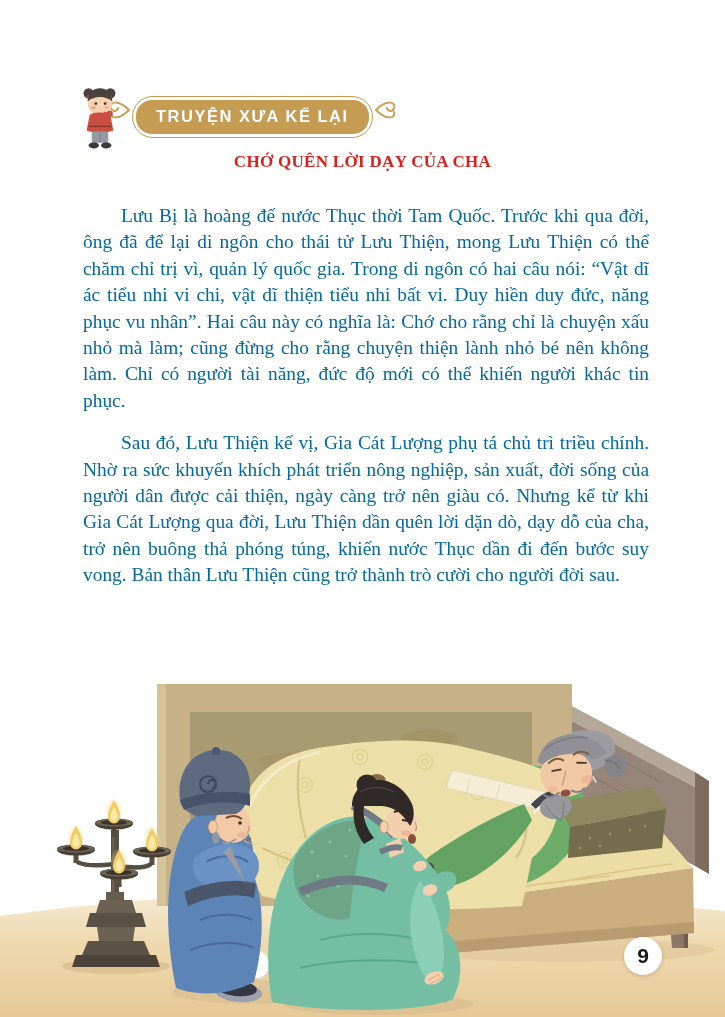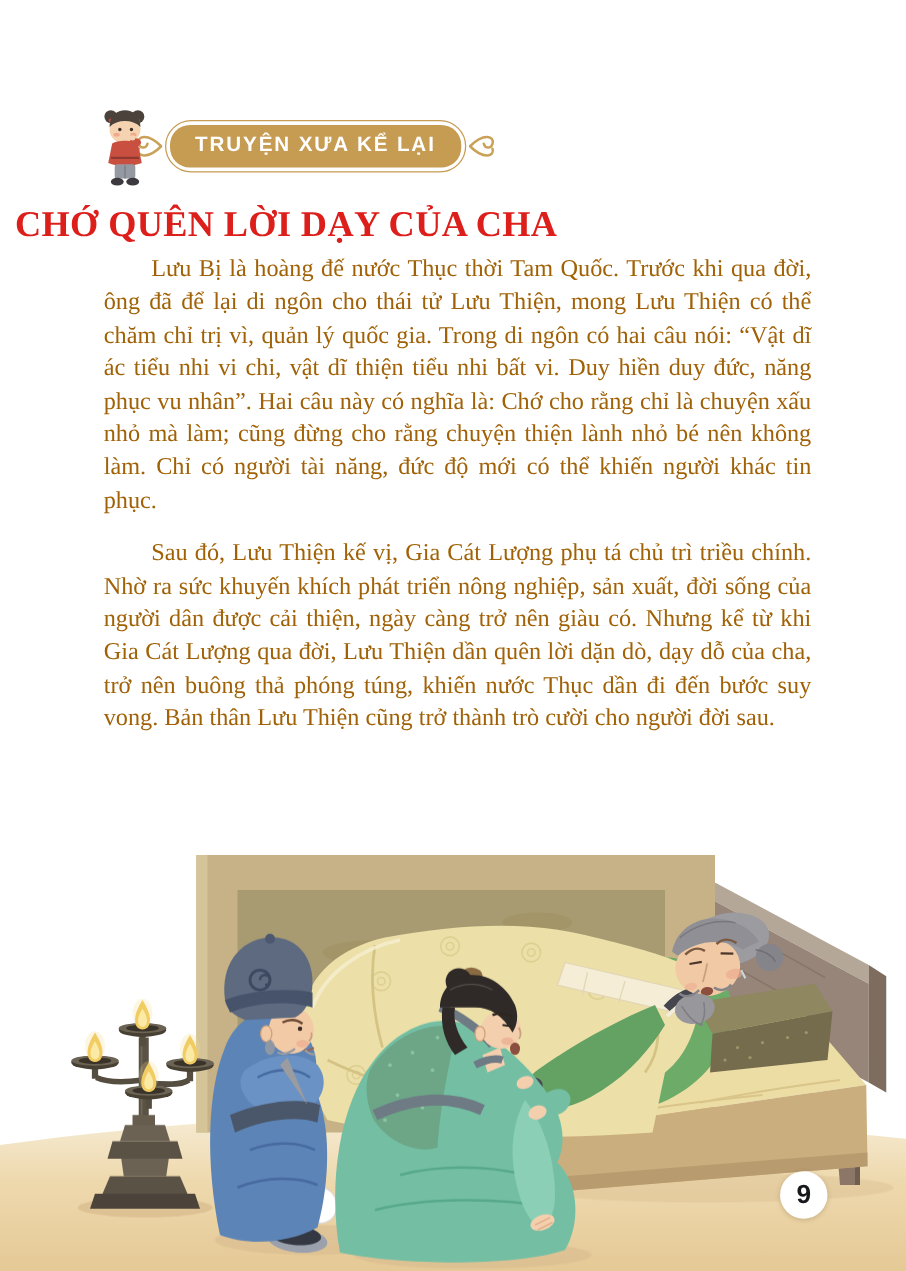--- a/index.html
+++ b/index.html
@@ -1,30 +1,30 @@
 <!DOCTYPE html>
 <html><head>
 <meta charset="utf-8">
 <style>
   html,body{margin:0;padding:0;background:#e8e8e8;}
   .page{position:relative;width:725px;height:1017px;background:#ffffff;margin:0 auto;overflow:hidden;
         font-family:"Liberation Serif","DejaVu Serif",serif;}
   
   .mascot{position:absolute;left:76px;top:84px;width:48px;height:66px;z-index:3;}
-  .banner-wrap{position:absolute;left:106px;top:96px;display:flex;align-items:center;z-index:2;}
+  .banner-wrap{position:absolute;left:106px;top:96px;display:flex;z-index:2;}
   .flourish{width:24px;height:28px;flex:0 0 auto;}
   .banner-outer{border:1.5px solid #c69b52;border-radius:21px;padding:3px;background:#fff;margin:0 2px;}
   .banner-inner{background:#c69b52;border-radius:16px;padding:7px 20px 8px;}
   .banner-inner span{font-family:"Liberation Sans","DejaVu Sans",sans-serif;font-weight:bold;
         font-size:16.5px;letter-spacing:1.5px;color:#ffffff;white-space:nowrap;}
   
-  .story-title{position:absolute;left:0;right:0;top:152px;margin:12px;
-        font-size:29px;font-weight:bold;color:#dd1f1c;letter-spacing:.3px;}
-  
-  .body-text{position:absolute;left:83px;top:203px;width:566px;color:#a16207;}
+  .story-title{position:absolute;left:0;right:0;top:152px;margin:0;text-align:center;
+        font-size:17px;font-weight:bold;color:#dd1f1c;letter-spacing:.3px;}
+  
+  .body-text{position:absolute;left:83px;top:203px;width:566px;color:#0369a1;}
   .body-text p{margin:0;font-size:19.4px;line-height:26.4px;text-align:justify;text-indent:38px;}
   .body-text p + p{margin-top:16px;}
   
   .illustration{position:absolute;left:0;top:648px;width:725px;height:369px;}
   .illustration svg{display:block;}
   .page-badge{position:absolute;left:624px;top:937px;width:38px;height:38px;border-radius:50%;
         background:#ffffff;box-shadow:0 1px 4px rgba(90,70,40,.25);display:flex;align-items:center;justify-content:center;z-index:5;}
   .page-badge span{font-family:"Liberation Sans","DejaVu Sans",sans-serif;font-weight:bold;font-size:21px;color:#17181c;}
 </style>
 </head>

